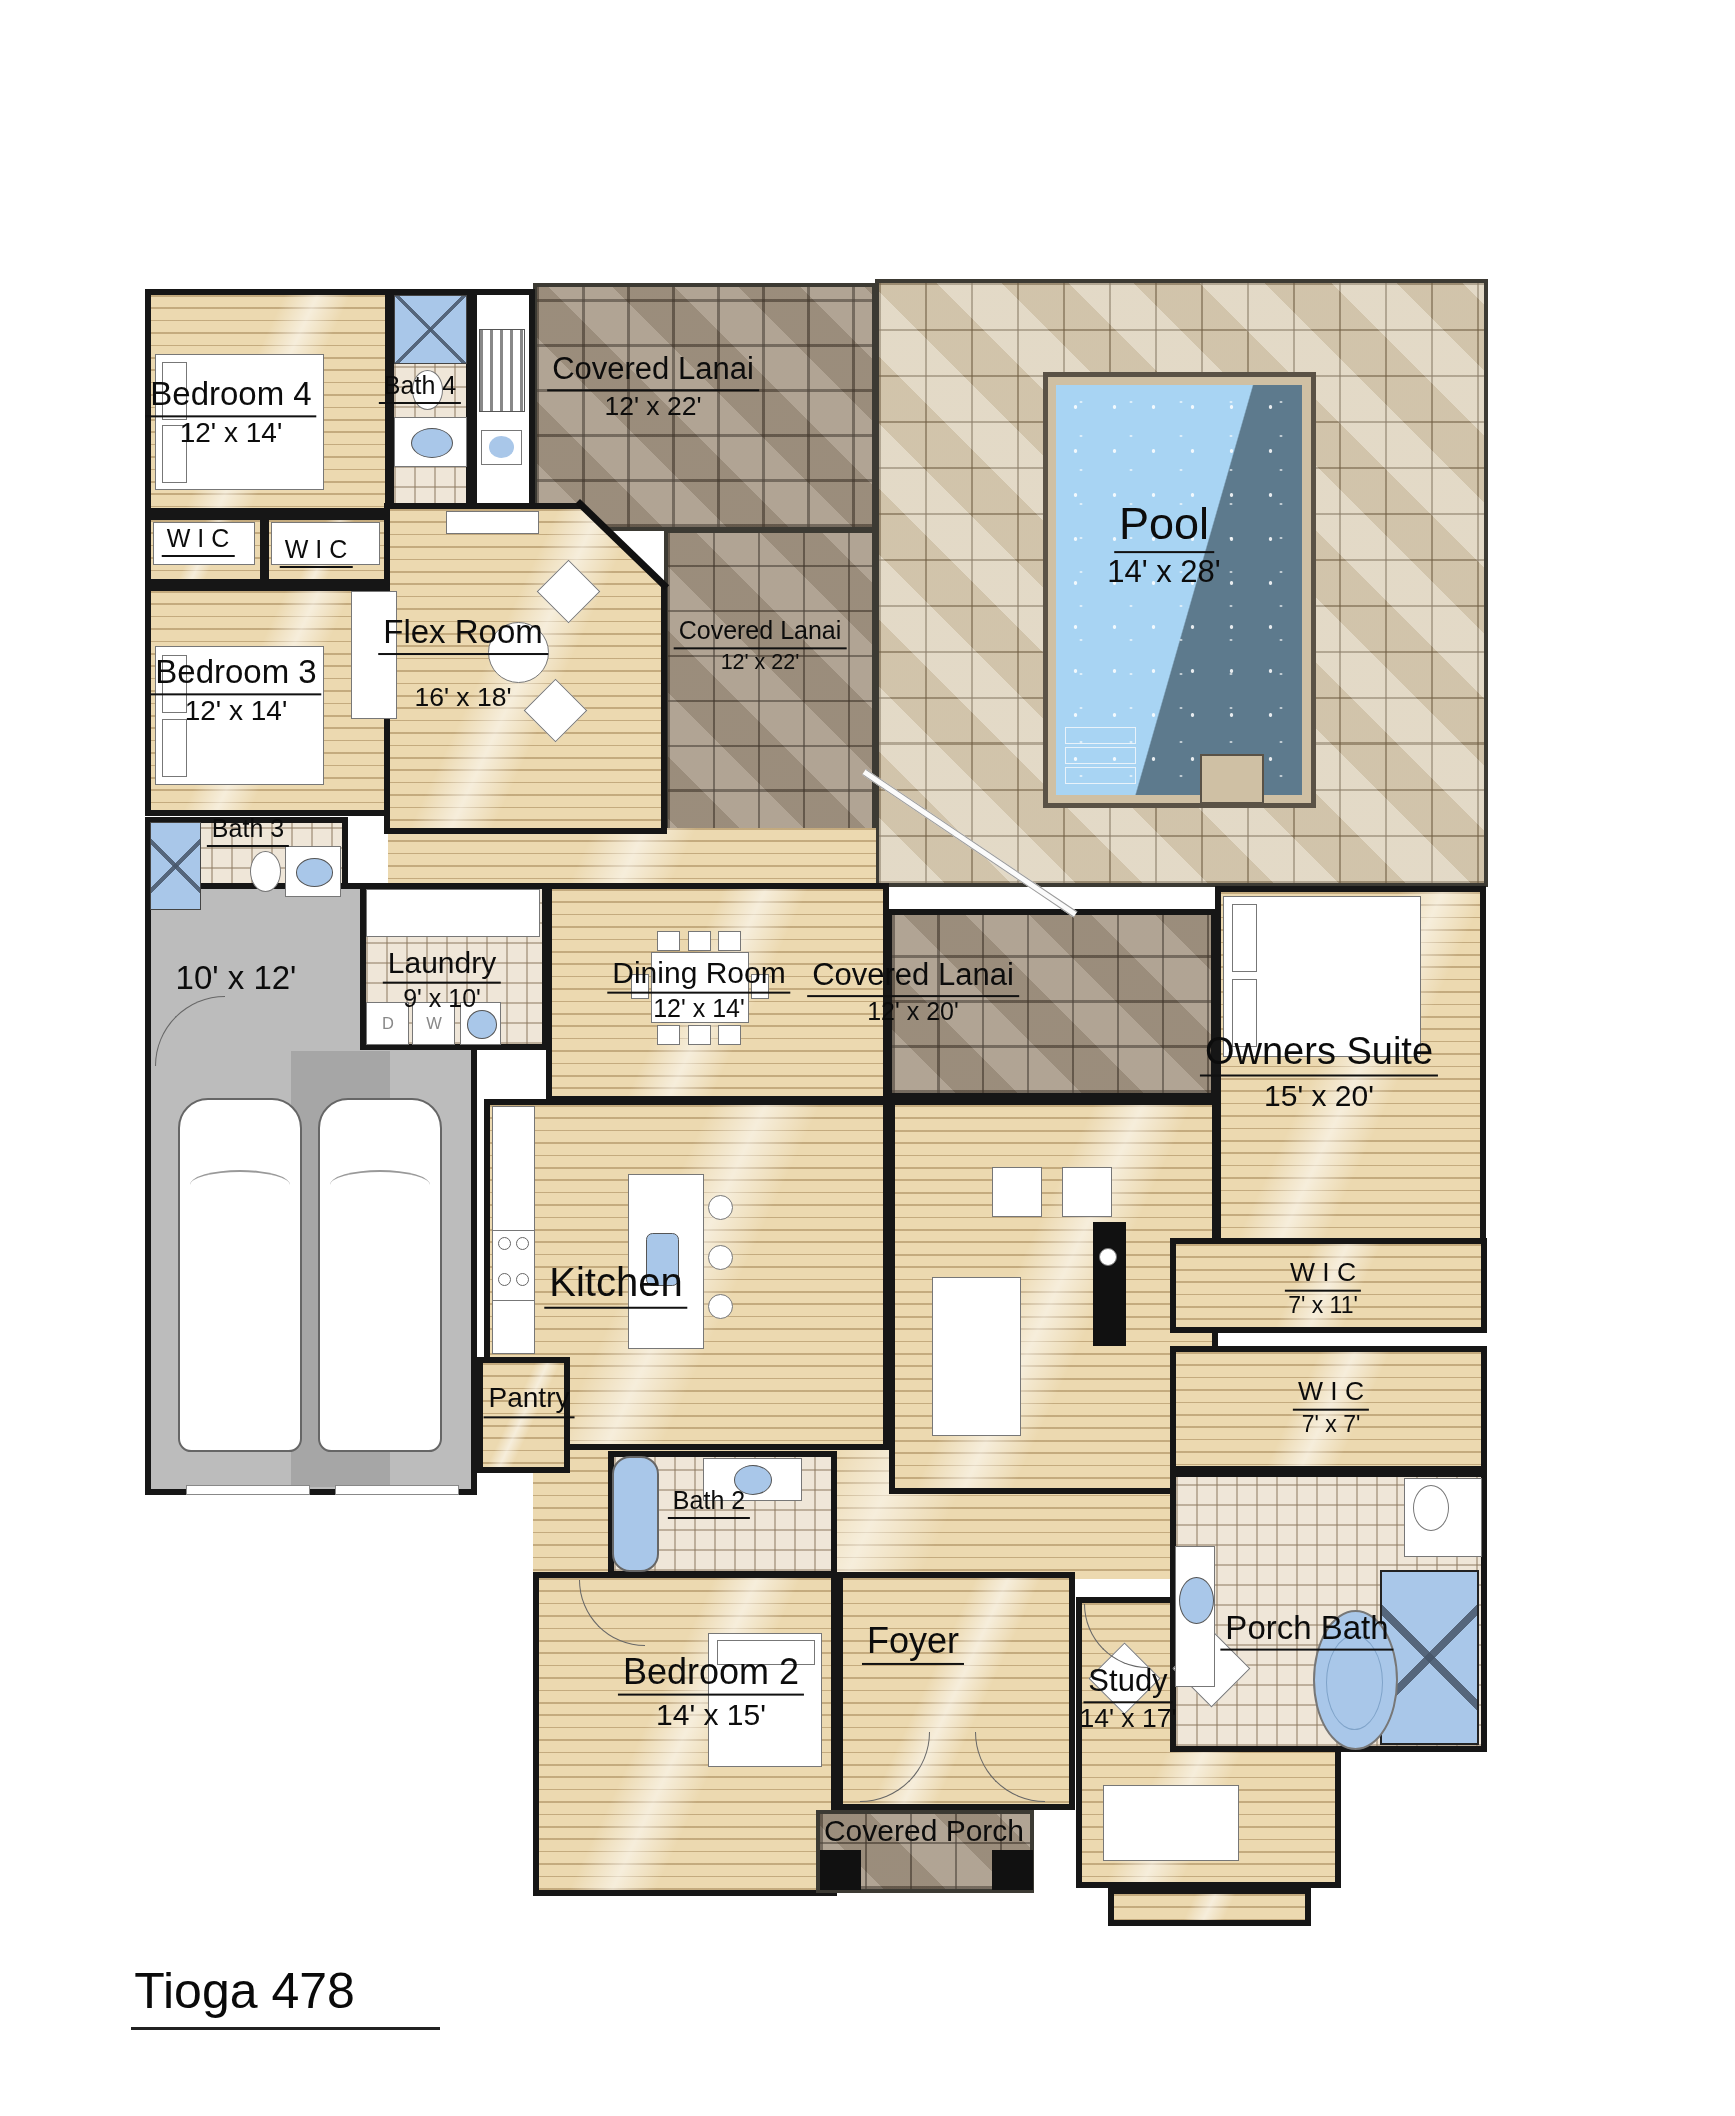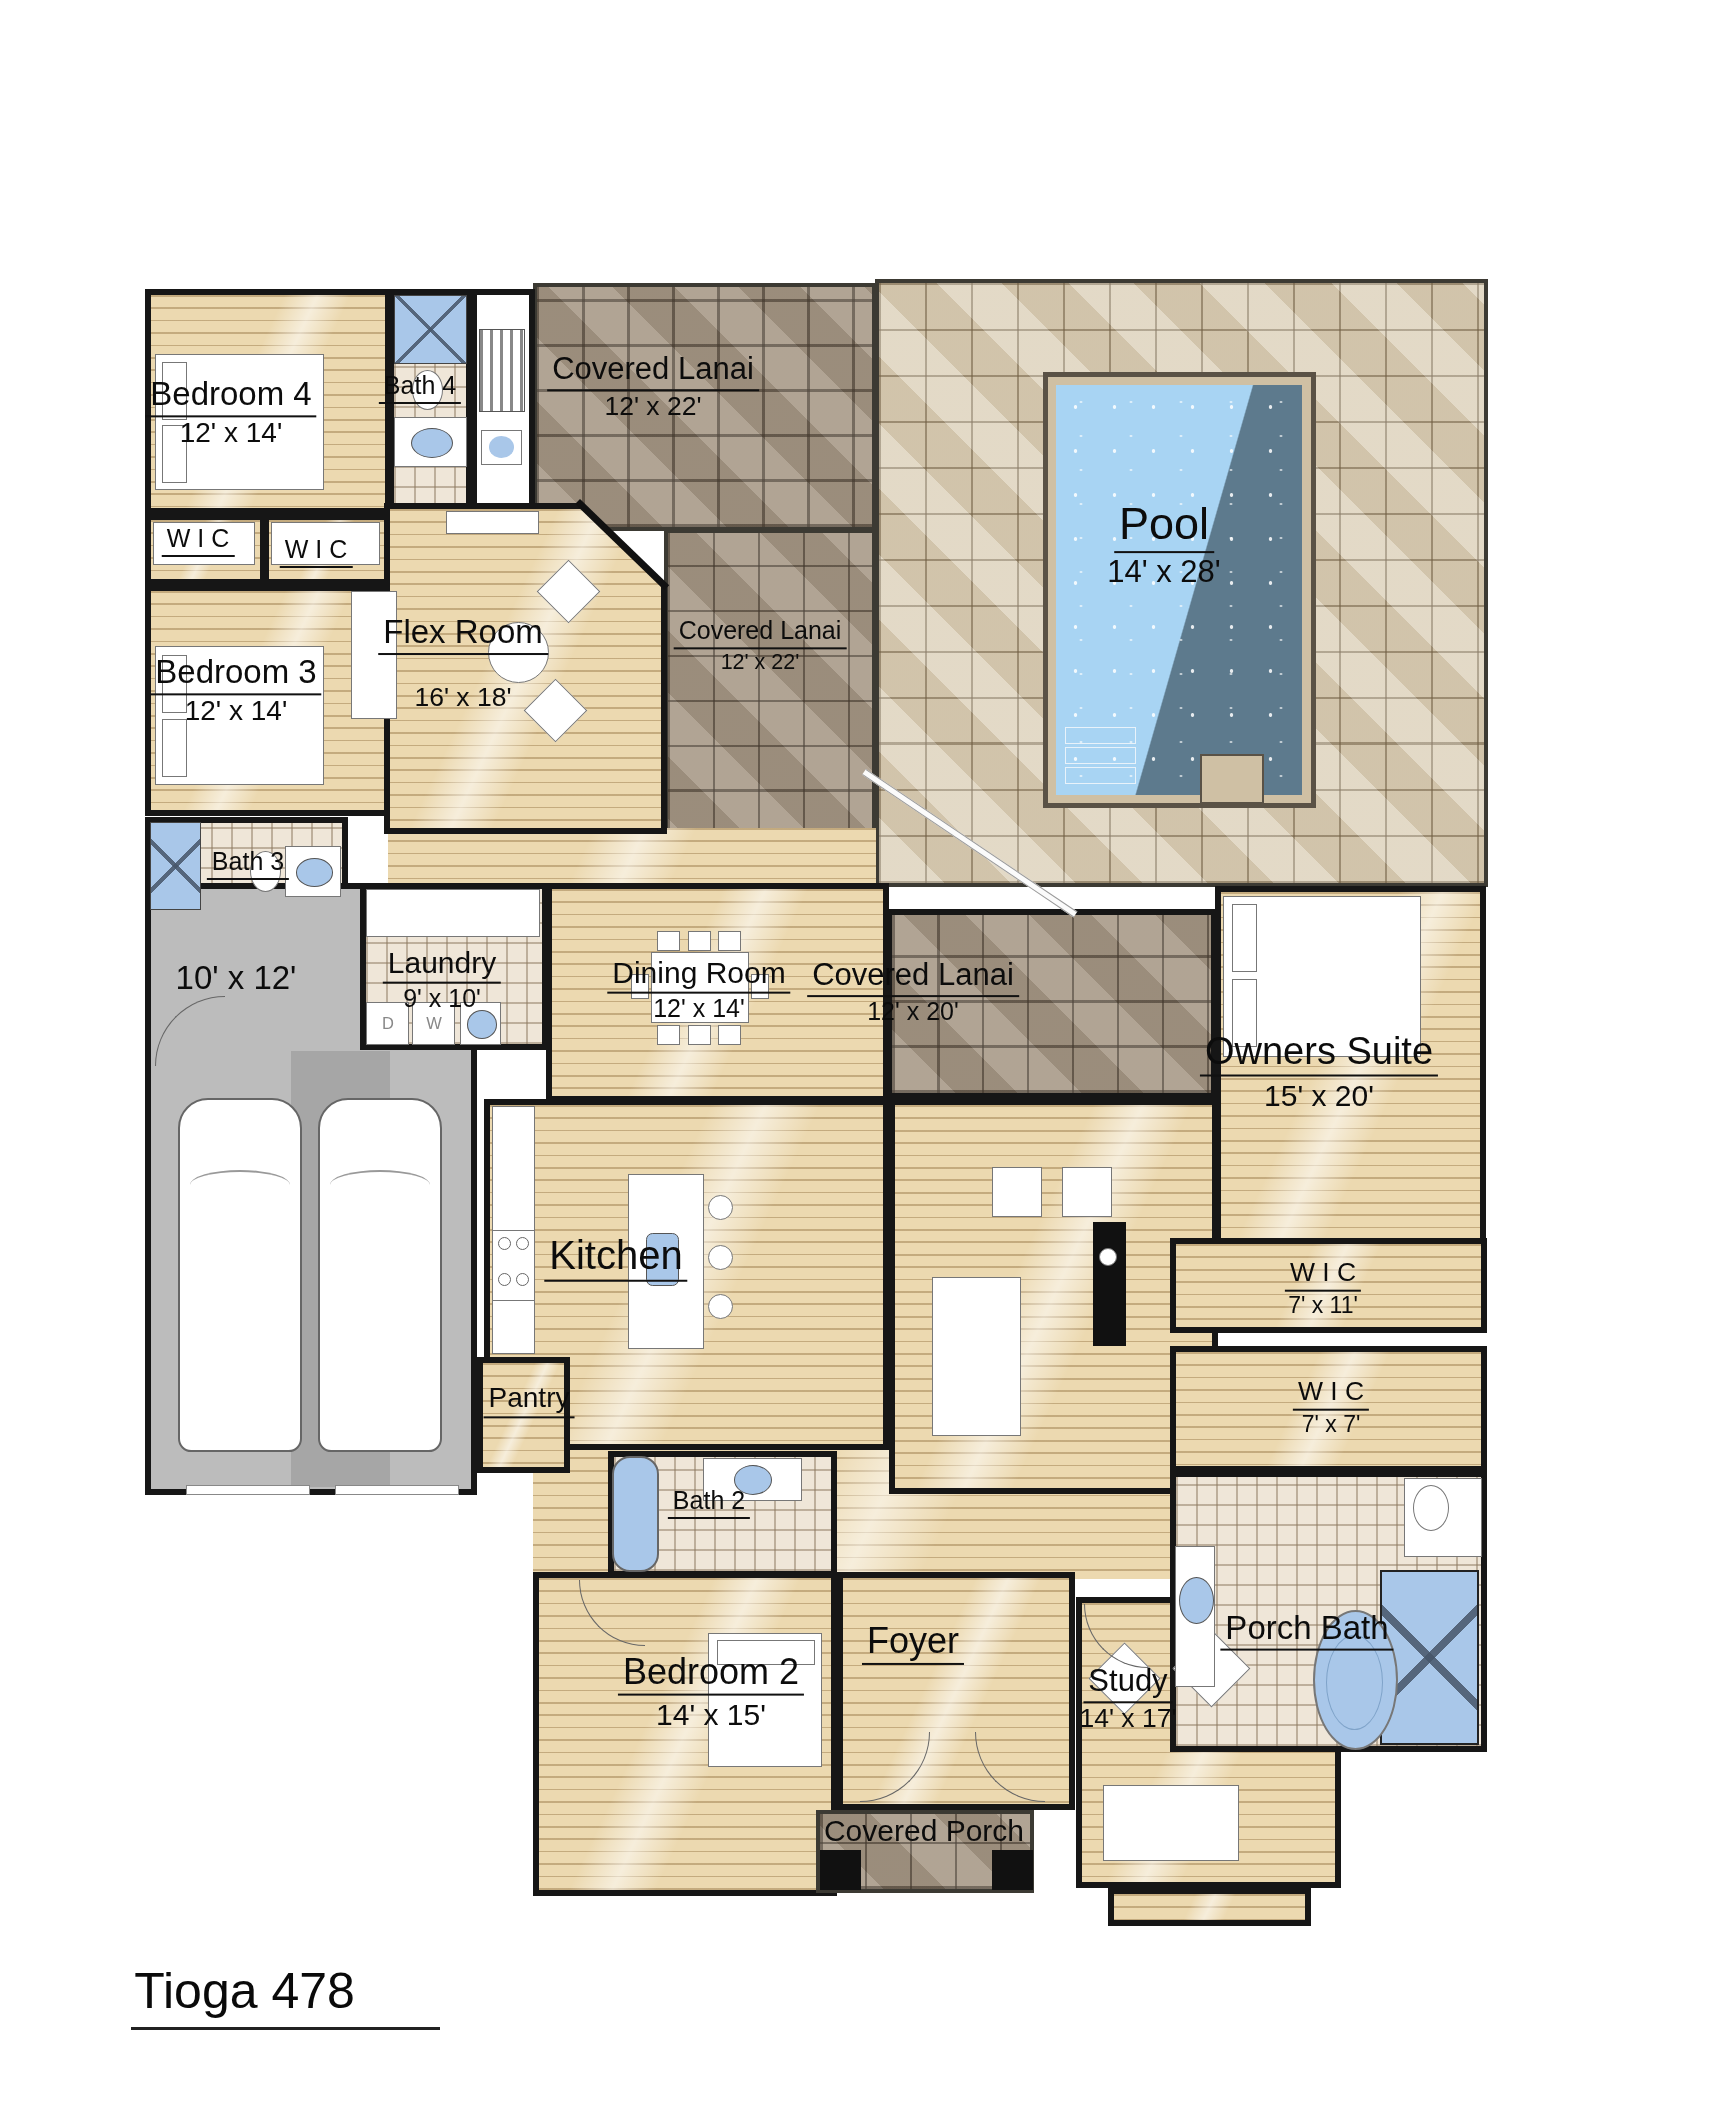--- a/index.html
+++ b/index.html
@@ -238,21 +238,21 @@
     <span class="rdims" style="font-size:28px;">12' x 14'</span>
   </div>
   <div class="lbl" style="left:463px;top:663px;font-size:33px;">
     <span class="rname">Flex Room</span>
     <span class="rdims" style="font-size:26.5px;margin-top:28px;">16' x 18'</span>
   </div>
   <div class="lbl" style="left:760px;top:646px;font-size:25px;">
     <span class="rname">Covered Lanai</span>
     <span class="rdims" style="font-size:21.5px;">12' x 22'</span>
   </div>
-  <div class="lbl" style="left:248px;top:831px;font-size:25px;z-index:45;margin-top:33px;">
+  <div class="lbl" style="left:248px;top:831px;font-size:25px;z-index:45;">
     <span class="rname">Bath 3</span>
   </div>
   <div class="lbl" style="left:236px;top:979px;font-size:33px;">
     <span class="rname nl">10' x 12'</span>
   </div>
   <div class="lbl" style="left:442px;top:979px;font-size:30px;">
     <span class="rname">Laundry</span>
     <span class="rdims" style="font-size:25px;">9' x 10'</span>
   </div>
   <div class="lbl" style="left:699px;top:989px;font-size:30px;z-index:45;">
@@ -260,21 +260,21 @@
     <span class="rdims" style="font-size:25px;">12' x 14'</span>
   </div>
   <div class="lbl" style="left:913px;top:992px;font-size:31px;">
     <span class="rname">Covered Lanai</span>
     <span class="rdims" style="font-size:25px;">12' x 20'</span>
   </div>
   <div class="lbl" style="left:1319px;top:1071px;font-size:38px;">
     <span class="rname">Owners Suite</span>
     <span class="rdims" style="font-size:30px;">15' x 20'</span>
   </div>
-  <div class="lbl" style="left:616px;top:1257px;font-size:40px;z-index:45;">
+  <div class="lbl" style="left:616px;top:1284px;font-size:40px;z-index:45;">
     <span class="rname">Kitchen</span>
   </div>
   <div class="lbl" style="left:1323px;top:1288px;font-size:26.5px;">
     <span class="rname">W I C</span>
     <span class="rdims" style="font-size:23px;">7' x 11'</span>
   </div>
   <div class="lbl" style="left:1331px;top:1407px;font-size:26.5px;">
     <span class="rname">W I C</span>
     <span class="rdims" style="font-size:23px;">7' x 7'</span>
   </div>

